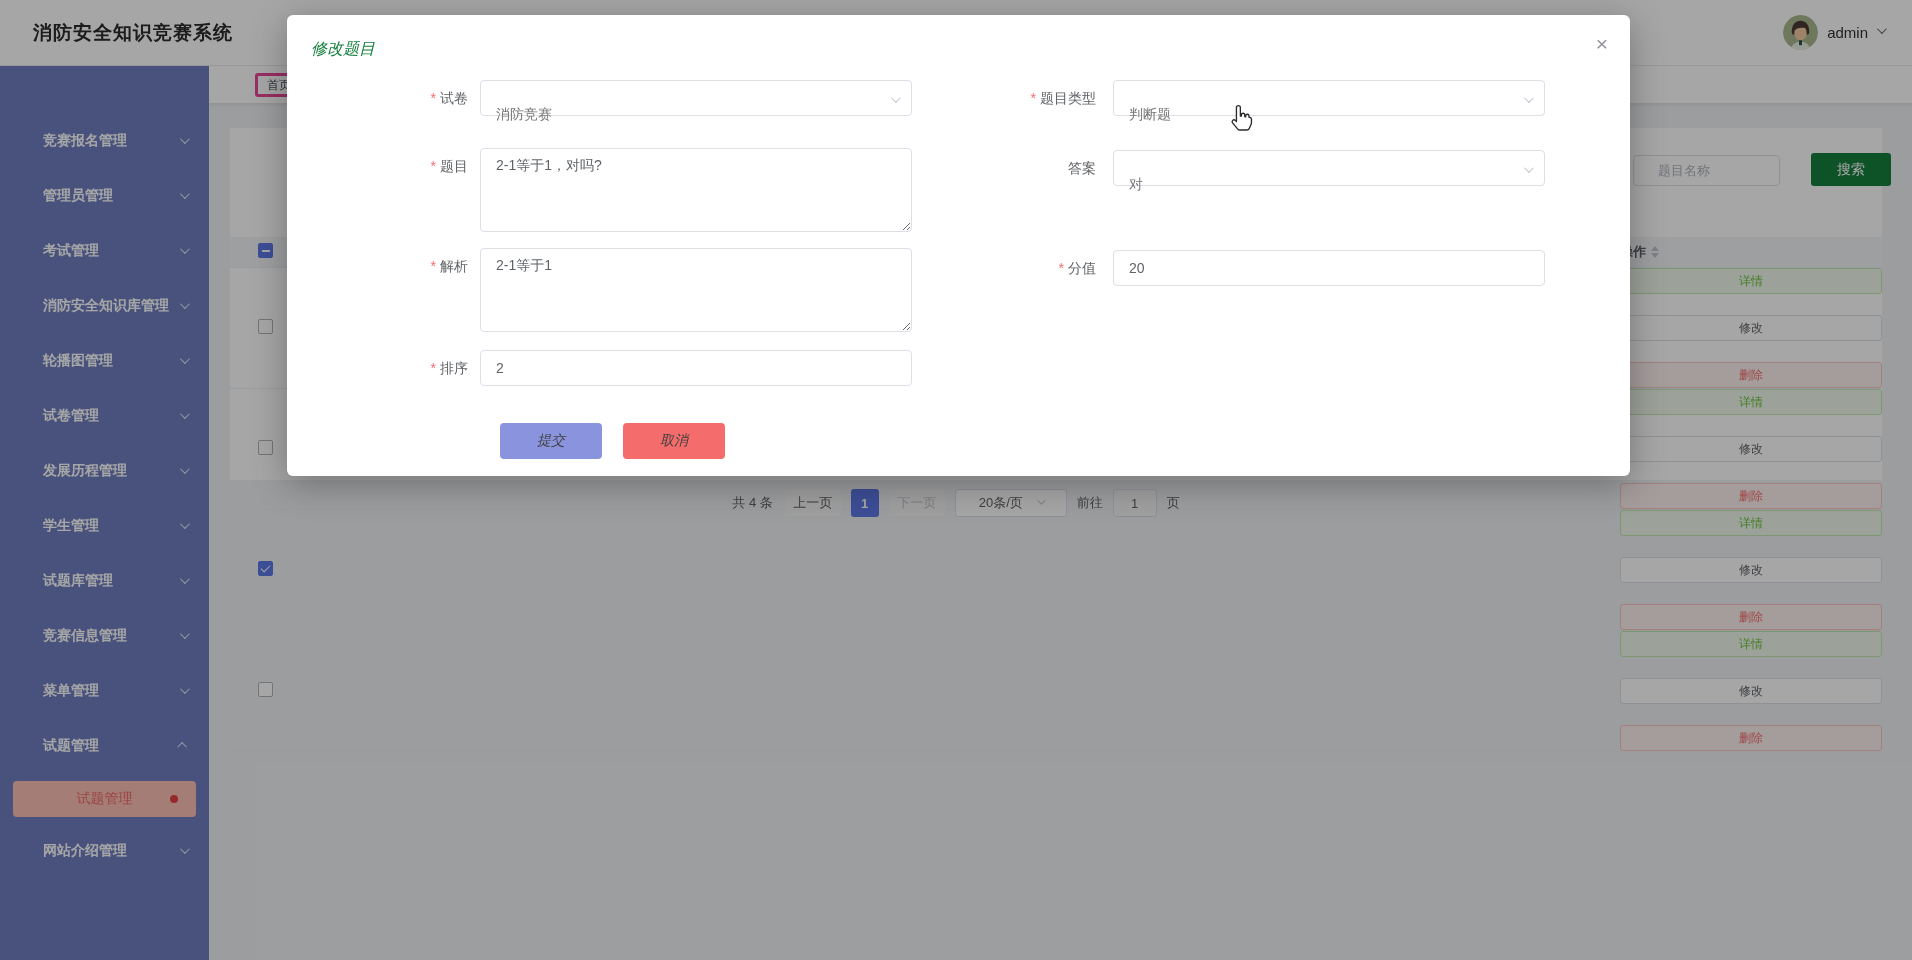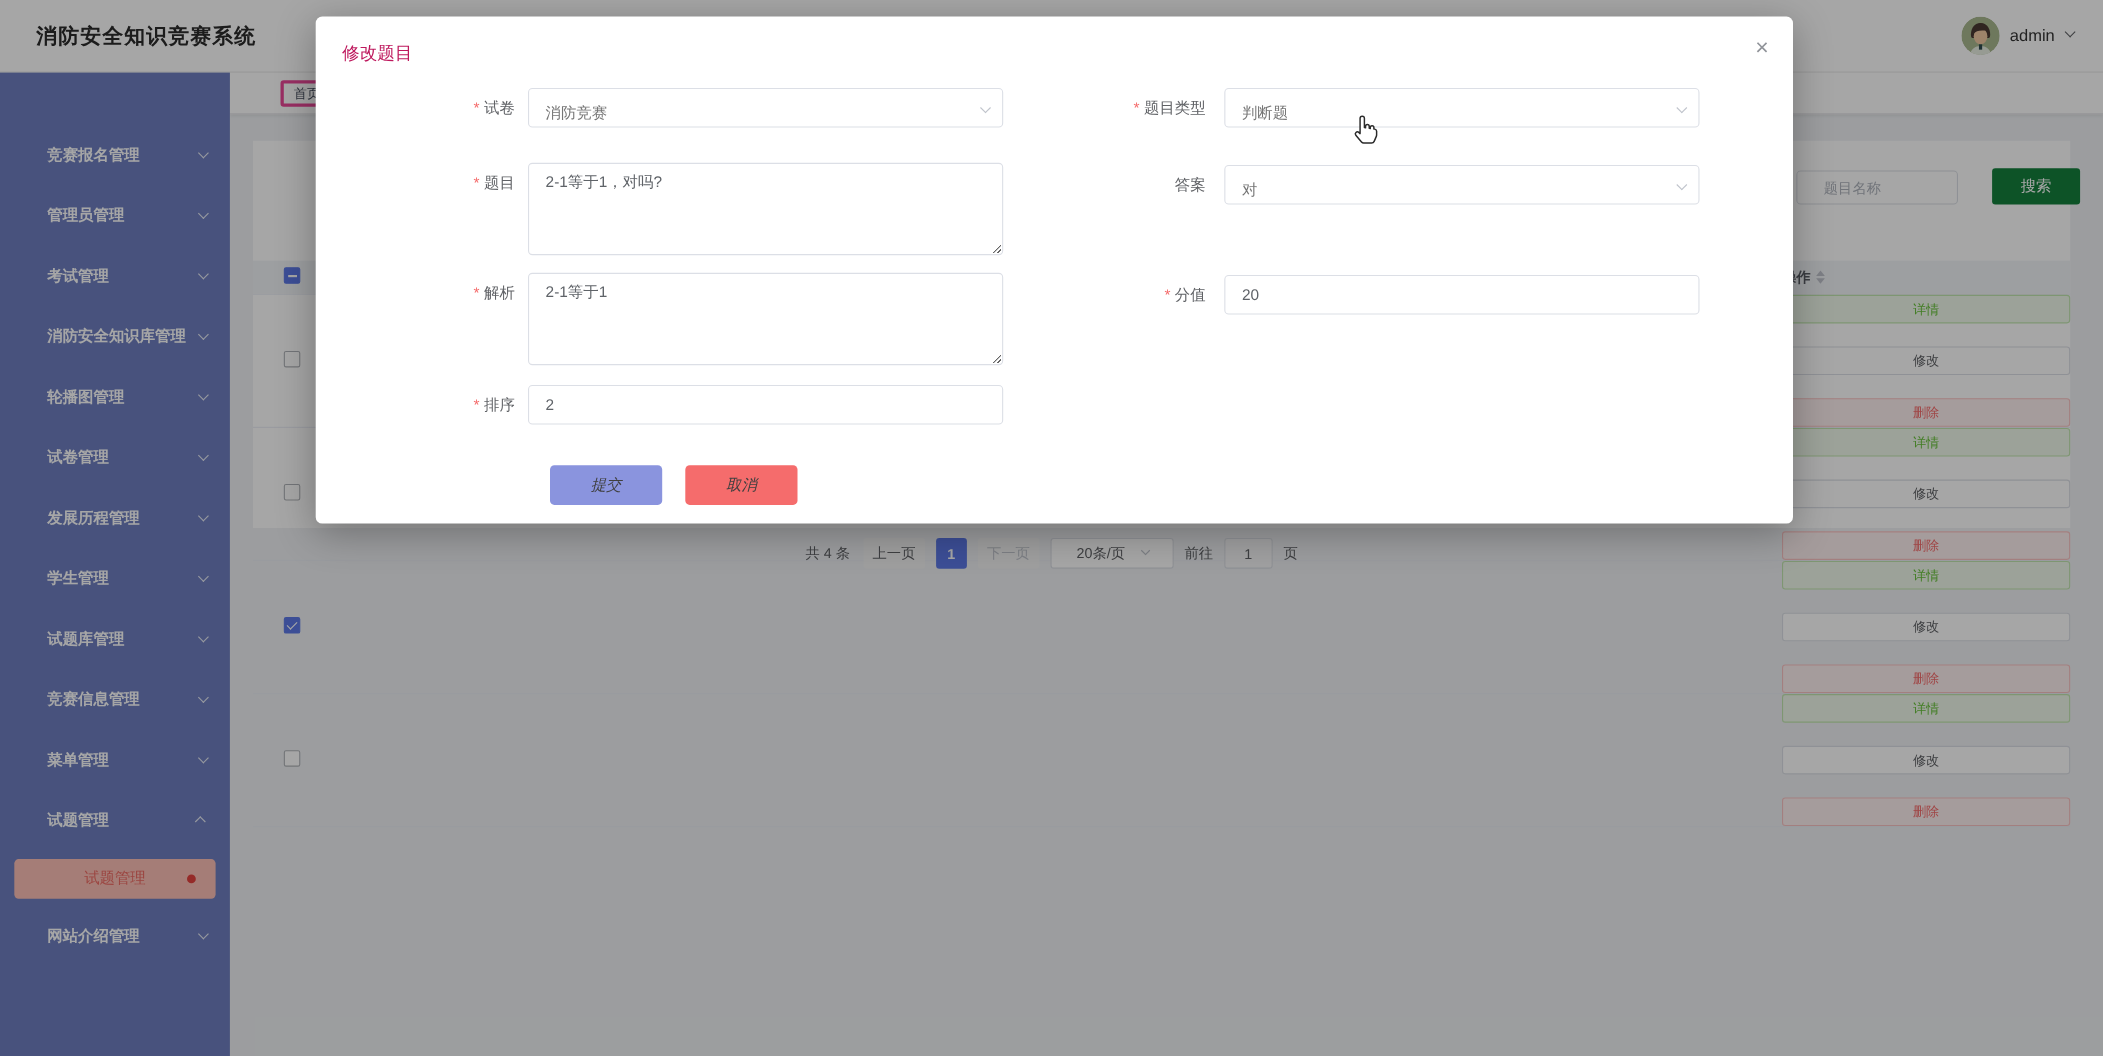--- a/index.html
+++ b/index.html
@@ -85,34 +85,34 @@
   .pg-size { width:112px; height:28px; border:1px solid #dcdfe6; border-radius:3px; background:#fff;
              display:flex; align-items:center; justify-content:center; gap:14px; color:#606266; cursor:pointer; }
   .pg-size .chev { width:6px; height:6px; color:#c0c4cc; margin-top:-3px; }
   .pg-goto-input { width:44px; height:28px; border:1px solid #dcdfe6; border-radius:3px; background:#f6f6f7;
                    text-align:center; font-size:13px; color:#606266; outline:none; font-family:inherit; }
 
   
   .overlay { position:absolute; inset:0; background:rgba(0,0,0,.35); z-index:50; }
   .modal { position:absolute; left:287px; top:15px; width:1343px; height:461px; background:#fff;
            border-radius:6px; box-shadow:0 8px 36px rgba(0,0,0,.3); z-index:60; }
-  .modal-title { position:absolute; left:24px; top:24px; font-size:16px; color:#be185d; }
+  .modal-title { position:absolute; left:24px; top:24px; font-size:16px; color:#15803d;font-style:italic; }
   .modal-close { position:absolute; right:22px; top:18px; font-size:21px; color:#909399; cursor:pointer;
                  line-height:1; }
   .f-label { position:absolute; width:180px; text-align:right; font-size:14px; color:#606266;
              line-height:36px; }
   .f-label .req { color:#f56c6c; margin-right:4px; }
   .lbl-l { left:13px; }   
   .lbl-r { left:641px; }
   .f-label.pad { padding-right:12px; }
   .ctl { position:absolute; width:432px; border:1px solid #dcdfe6; border-radius:4px; background:#fff;
          font-size:14px; }
   .ctl-l { left:193px; }
   .ctl-r { left:826px; }
-  .select { height:36px; line-height:34px; padding:4px 30px 0 15px; color:#757575; cursor:pointer;
+  .select { height:36px; line-height:34px; padding:16px 30px 0 15px; color:#757575; cursor:pointer;
             position:absolute; }
   .select .chev { position:absolute; right:13px; top:15px; width:7px; height:7px; color:#c0c4cc; }
   textarea.ctl { height:84px; padding:8px 15px; color:#5f6368; resize:vertical;
                  font-family:"Liberation Sans","DejaVu Sans",sans-serif; outline:none; }
   input.ctl { height:36px; padding:0 15px; color:#5f6368; outline:none; font-family:inherit; }
   .modal-btn { position:absolute; top:408px; width:102px; height:36px; border:none; border-radius:4px;
                color:#404040; font-size:14px; cursor:pointer; font-family:inherit;font-style:italic; }
   .btn-submit { left:213px; background:#8a94de; }
   .btn-cancel { left:336px; background:#f56c6c; }
 

